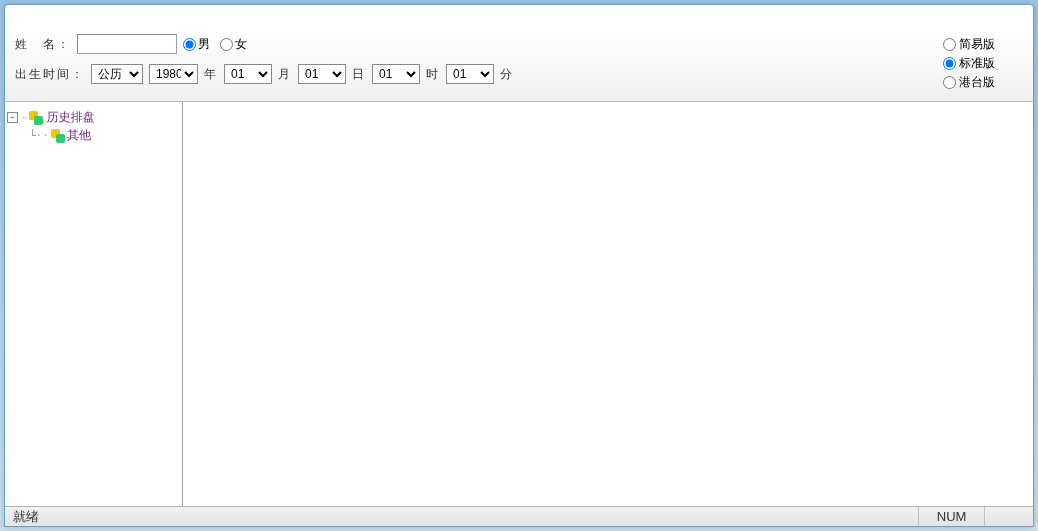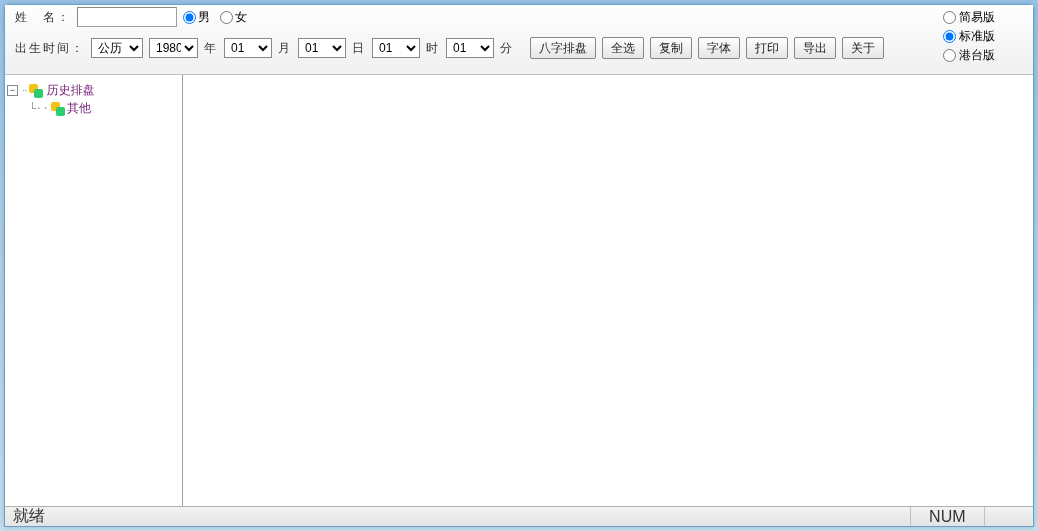--- a/index.html
+++ b/index.html
@@ -59,20 +59,21 @@
       width: 44px;
       color: #fff;
       font-weight: bold;
     }
     .toolbar {
       background: linear-gradient(to bottom, #fefefe 0%, #f0f0f0 100%);
       border-bottom: 1px solid #c0c0c0;
       padding: 2px 10px 10px 10px;
       display: flex;
       align-items: flex-start;
+      margin-top: 27px;
     }
     .toolbar-left { flex: 1; display: flex; flex-direction: column; gap: 10px; }
     .toolbar-right { width: 80px; display: flex; flex-direction: column; gap: 2px; padding-top: 2px; }
     .row { display: flex; align-items: center; gap: 6px; flex-wrap: wrap; }
     .label { color: #333; letter-spacing: 2px; }
     .name-input {
       width: 100px; height: 20px;
       border: 1px solid #a0a0a0;
       border-top-color: #888;
       border-left-color: #888;
@@ -157,21 +158,21 @@
       background: #fff;
       border-left: none;
     }
     .statusbar {
       height: 20px;
       background: linear-gradient(to bottom, #f2f2f2 0%, #e4e4e4 100%);
       border-top: 1px solid #b0b0b0;
       display: flex;
       align-items: center;
       padding: 0 8px;
-      font-size: 16px;
+      font-size: 13px;
       color: #333;
     }
     .statusbar .spacer { flex: 1; }
     .status-cell { border-left: 1px solid #c0c0c0; padding: 0 18px; height: 100%; display: flex; align-items: center; }
     .ver-radio { display: flex; align-items: center; gap: 3px; cursor: pointer; }
     .ver-radio input { cursor: pointer; }
   </style>
 </head>
 <body>
 
@@ -215,29 +216,20 @@
         <span class="unit">日</span>
         <select class="sel-num">
           <option>01</option>
         </select>
         <span class="unit">时</span>
         <select class="sel-num">
           <option>01</option>
         </select>
         <span class="unit">分</span>
 
-        <div class="btn-row">
-          <button class="btn">八字排盘</button>
-          <button class="btn">全选</button>
-          <button class="btn">复制</button>
-          <button class="btn">字体</button>
-          <button class="btn">打印</button>
-          <button class="btn">导出</button>
-          <button class="btn">关于</button>
-        </div>
       </div>
 
     </div>
 
     <div class="toolbar-right">
       <label class="ver-radio">
         <input type="radio" name="ver" style="">
         <span>简易版</span>
       </label>
       <label class="ver-radio">

